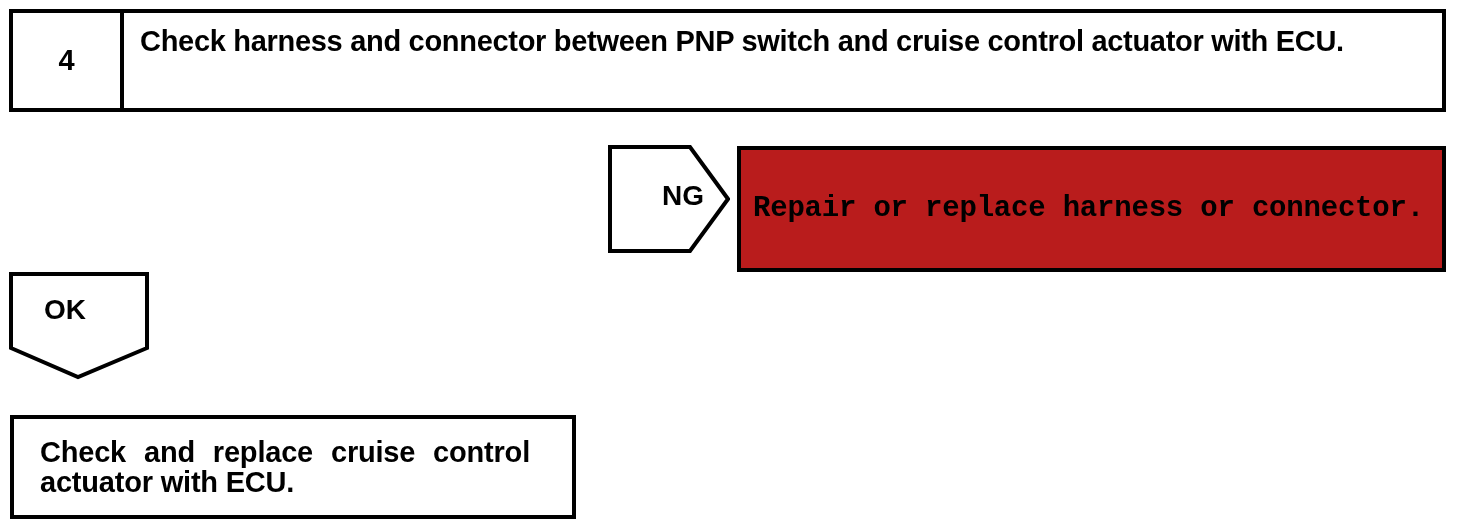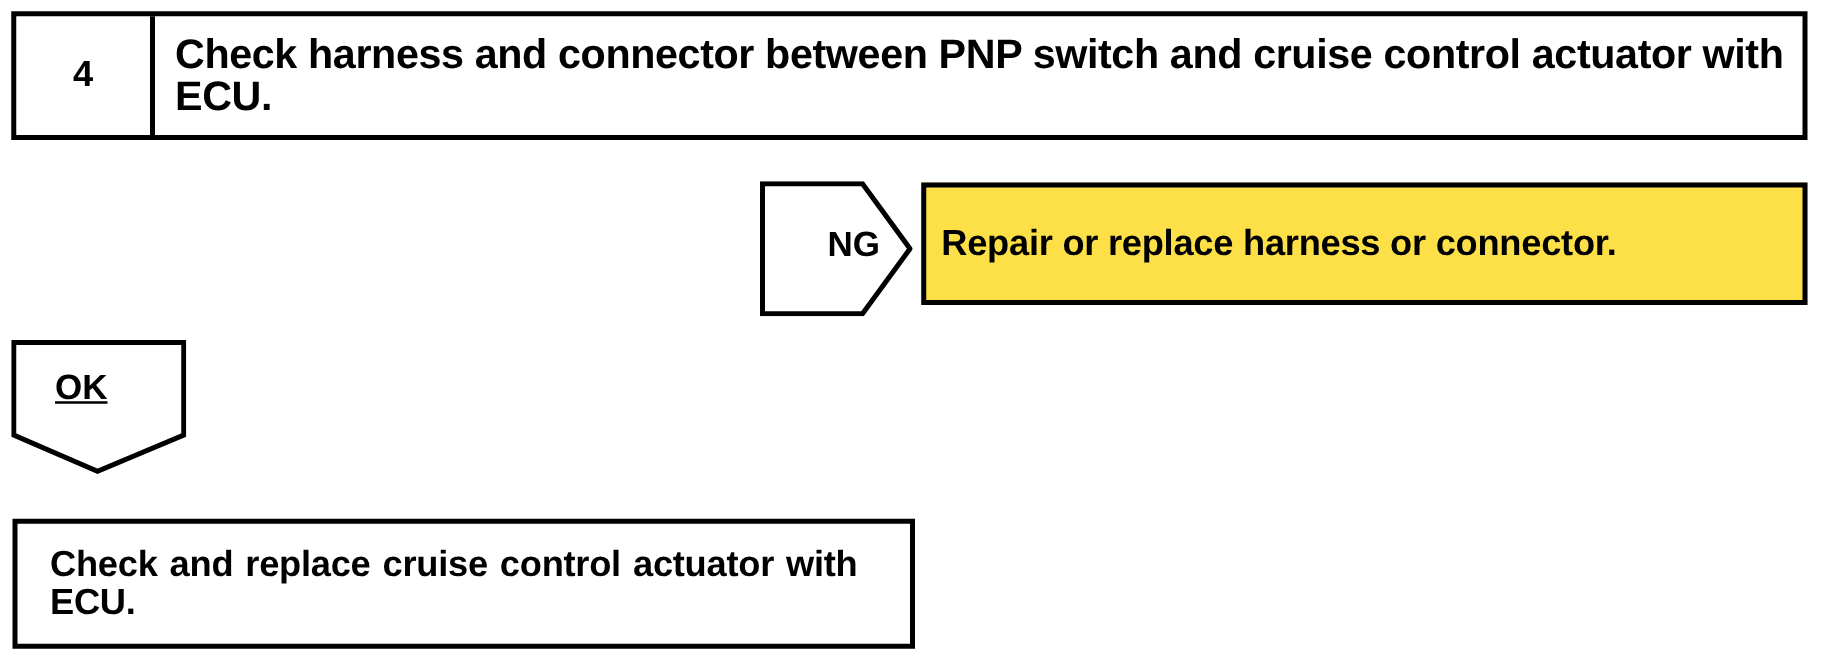--- a/index.html
+++ b/index.html
@@ -47,21 +47,21 @@
     font-weight: bold;
     line-height: 1;
     letter-spacing: 0px;
   }
   .step-text-cell {
     flex: 1 1 auto;
     box-sizing: border-box;
     padding: 13px 8px 0 16px;
   }
   .step-text {
-    font-size: 33px;
+    font-size: 29px;
     font-weight: bold;
     line-height: 1.04;
     letter-spacing: -0.3px;
   }
 
   
   .ng-pentagon {
     position: absolute;
     left: 608px;
     top: 145px;
@@ -83,26 +83,27 @@
     font-weight: bold;
     line-height: 1;
     letter-spacing: 0px;
   }
 
   .repair-box {
     position: absolute;
     left: 737px;
     top: 146px;
     width: 709px;
-    height: 98px;
+    height: 126px;
     border: 4px solid #000000;
     box-sizing: border-box;
-    background: #fde047;
+    background: #b91c1c;
     display: flex;
     align-items: center;
+    font-family: Liberation Mono, monospace;
   }
   .repair-text {
     font-size: 29px;
     font-weight: bold;
     line-height: 1.05;
     letter-spacing: -0.2px;
     padding-left: 12px;
   }
 
   
@@ -121,29 +122,28 @@
   .ok-label {
     position: absolute;
     left: 9px;
     top: 296px;
     width: 112px;
     text-align: center;
     font-size: 28px;
     font-weight: bold;
     line-height: 1;
     letter-spacing: 0px;
-    text-decoration: underline;
   }
 
   
   .final-box {
     position: absolute;
     left: 10px;
     top: 415px;
-    width: 722px;
+    width: 566px;
     height: 104px;
     border: 4px solid #000000;
     box-sizing: border-box;
     background: #ffffff;
     padding: 18px 42px 0 26px;
   }
   .final-text {
     font-size: 29px;
     font-weight: bold;
     line-height: 1.04;

